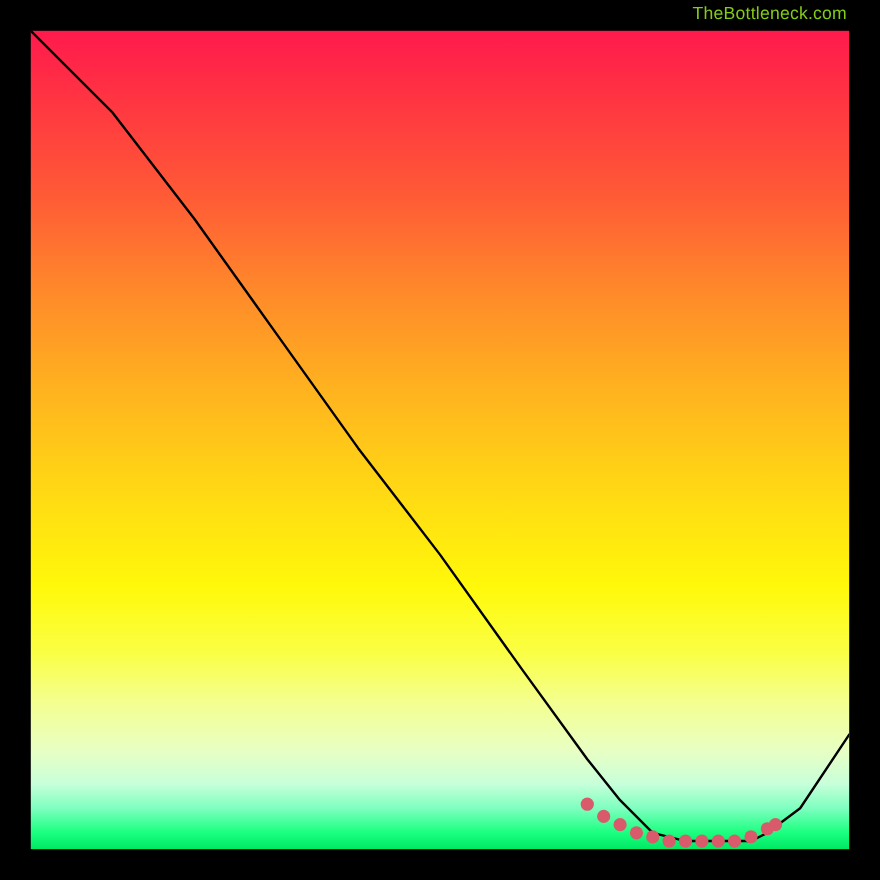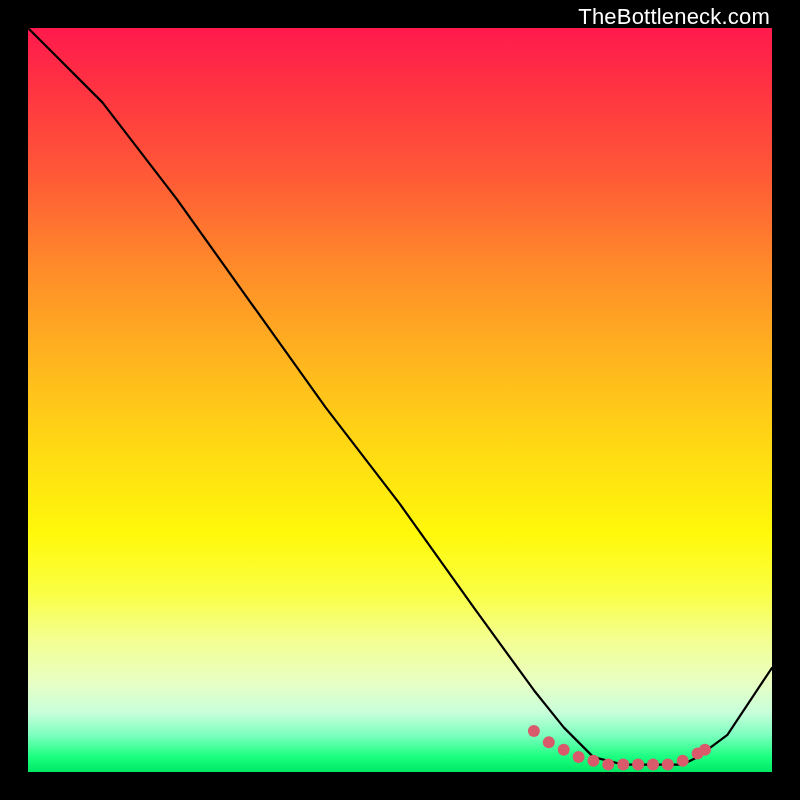--- a/index.html
+++ b/index.html
@@ -43,22 +43,22 @@
       #c8ffda 92%,
       #7effc0 95%,
       #1aff7f 98%,
       #00e864 100%
     );
   }
   .watermark {
     position: absolute;
     top: 4px;
     right: 30px;
-    color: #ffffff;
-    font-size: 22px;
+    color: #84cc16;
+    font-size: 16px;
     font-weight: 500;
     letter-spacing: 0.2px;
     user-select: none;
   }
   svg.curve {
     position: absolute;
     inset: 0;
   }
 </style>
 </head>

